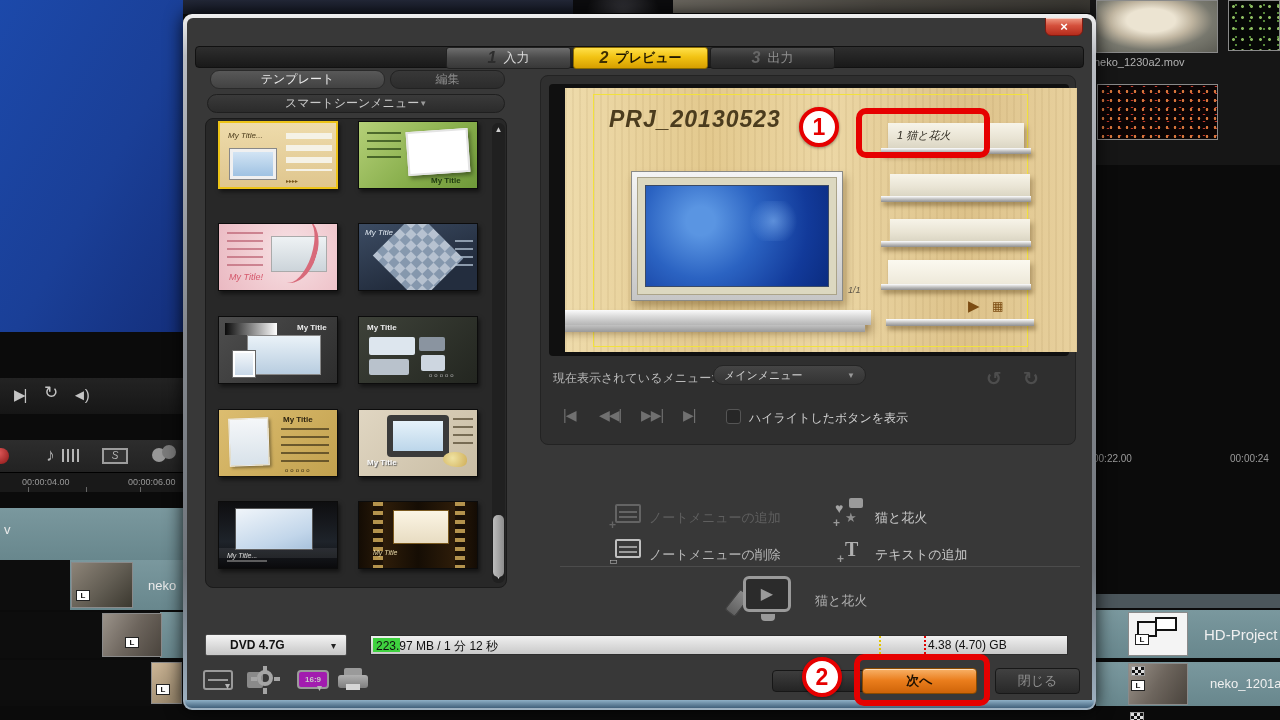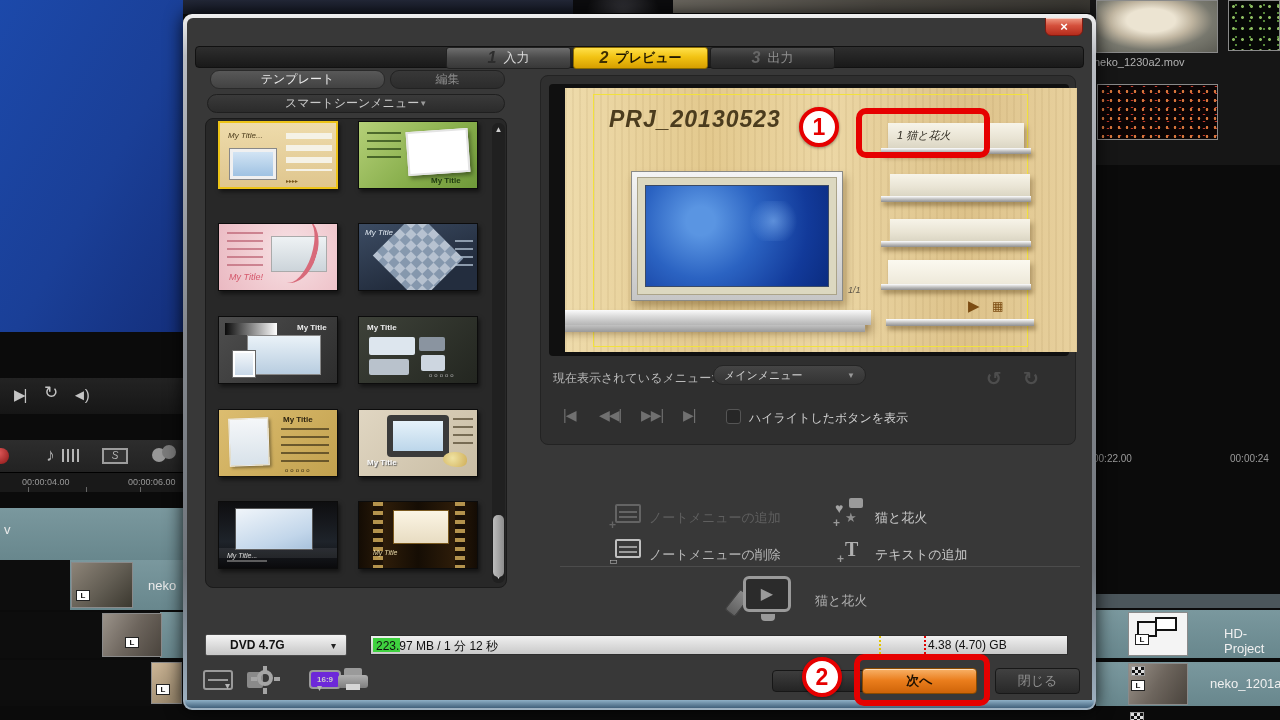--- a/index.html
+++ b/index.html
@@ -188,21 +188,21 @@
   <div class="abs fw-green thumb-border" style="left:1228px;top:0;width:52px;height:51px"></div>
   <div class="abs fw-red thumb-border" style="left:1097px;top:84px;width:121px;height:56px"></div>
 
   <div class="abs" style="left:1096px;top:594px;width:184px;height:14px;background:#4b565b"></div>
   <div class="abs teal" style="left:1096px;top:610px;width:184px;height:48px">
     <div class="abs thumb-border" style="left:32px;top:2px;width:60px;height:44px;background:#f4f4f4">
       <span class="abs" style="left:8px;top:8px;width:20px;height:16px;border:2px solid #111"></span>
       <span class="abs" style="left:26px;top:4px;width:22px;height:14px;border:2px solid #111;background:#fff"></span>
       <span class="lbadge abs" style="left:6px;bottom:10px">L</span>
     </div>
-    <span class="abs" style="left:128px;top:16px;font-size:13px;color:#f0f0f0">HD-Project</span>
+    <span class="abs" style="left:108px;top:16px;font-size:15px;color:#f0f0f0">HD-Project</span>
   </div>
   <div class="abs" style="left:1096px;top:658px;width:184px;height:4px;background:#0a0a0a"></div>
   <div class="abs teal" style="left:1096px;top:662px;width:184px;height:44px">
     <div class="abs cat-dark thumb-border" style="left:32px;top:1px;width:60px;height:42px">
       <span class="checker abs" style="left:2px;top:2px"></span>
       <span class="lbadge abs" style="left:2px;top:16px">L</span>
     </div>
     <span class="abs" style="left:114px;top:14px;font-size:13px;color:#f0f0f0">neko_1201a</span>
   </div>
   <div class="abs" style="left:1096px;top:706px;width:184px;height:14px;background:#0a0a0a">
@@ -413,21 +413,21 @@
     </div>
     <div class="fico" style="left:60px">
       <span class="abs" style="left:0;top:4px;width:16px;height:16px;background:#8a8a8a;border-radius:2px"></span>
       <span class="abs" style="left:10px;top:2px;width:16px;height:16px;border:4px solid #a5a5a5;border-radius:50%"></span>
       <span class="abs" style="left:16px;top:-2px;width:4px;height:6px;background:#a5a5a5"></span>
       <span class="abs" style="left:16px;top:20px;width:4px;height:6px;background:#a5a5a5"></span>
       <span class="abs" style="left:27px;top:9px;width:6px;height:4px;background:#a5a5a5"></span>
       <span class="abs" style="left:4px;top:9px;width:6px;height:4px;background:#a5a5a5"></span>
     </div>
     <div class="fico" style="left:106px">
-      <span class="abs" style="left:16px;top:2px;width:32px;height:19px;border:2px solid #9a9a9a;border-radius:4px;background:#6d28d9;color:#c9c9c9;font-size:8px;font-weight:bold;text-align:center;line-height:15px">16:9</span>
+      <span class="abs" style="left:4px;top:2px;width:32px;height:19px;border:2px solid #9a9a9a;border-radius:4px;background:#a21caf;color:#c9c9c9;font-size:8px;font-weight:bold;text-align:center;line-height:15px">16:9</span>
       <span class="abs" style="left:24px;top:14px;font-size:10px;color:#b5b5b5">▾</span>
     </div>
     <div class="fico" style="left:151px">
       <span class="abs" style="left:6px;top:0;width:18px;height:8px;background:#9a9a9a;border-radius:2px 2px 0 0"></span>
       <span class="abs" style="left:0;top:7px;width:30px;height:13px;background:linear-gradient(#b0b0b0,#7e7e7e);border-radius:3px"></span>
       <span class="abs" style="left:8px;top:16px;width:14px;height:6px;background:#d5d5d5"></span>
     </div>
 
     <div class="btn btn-back"></div>
     <div class="btn btn-next">

